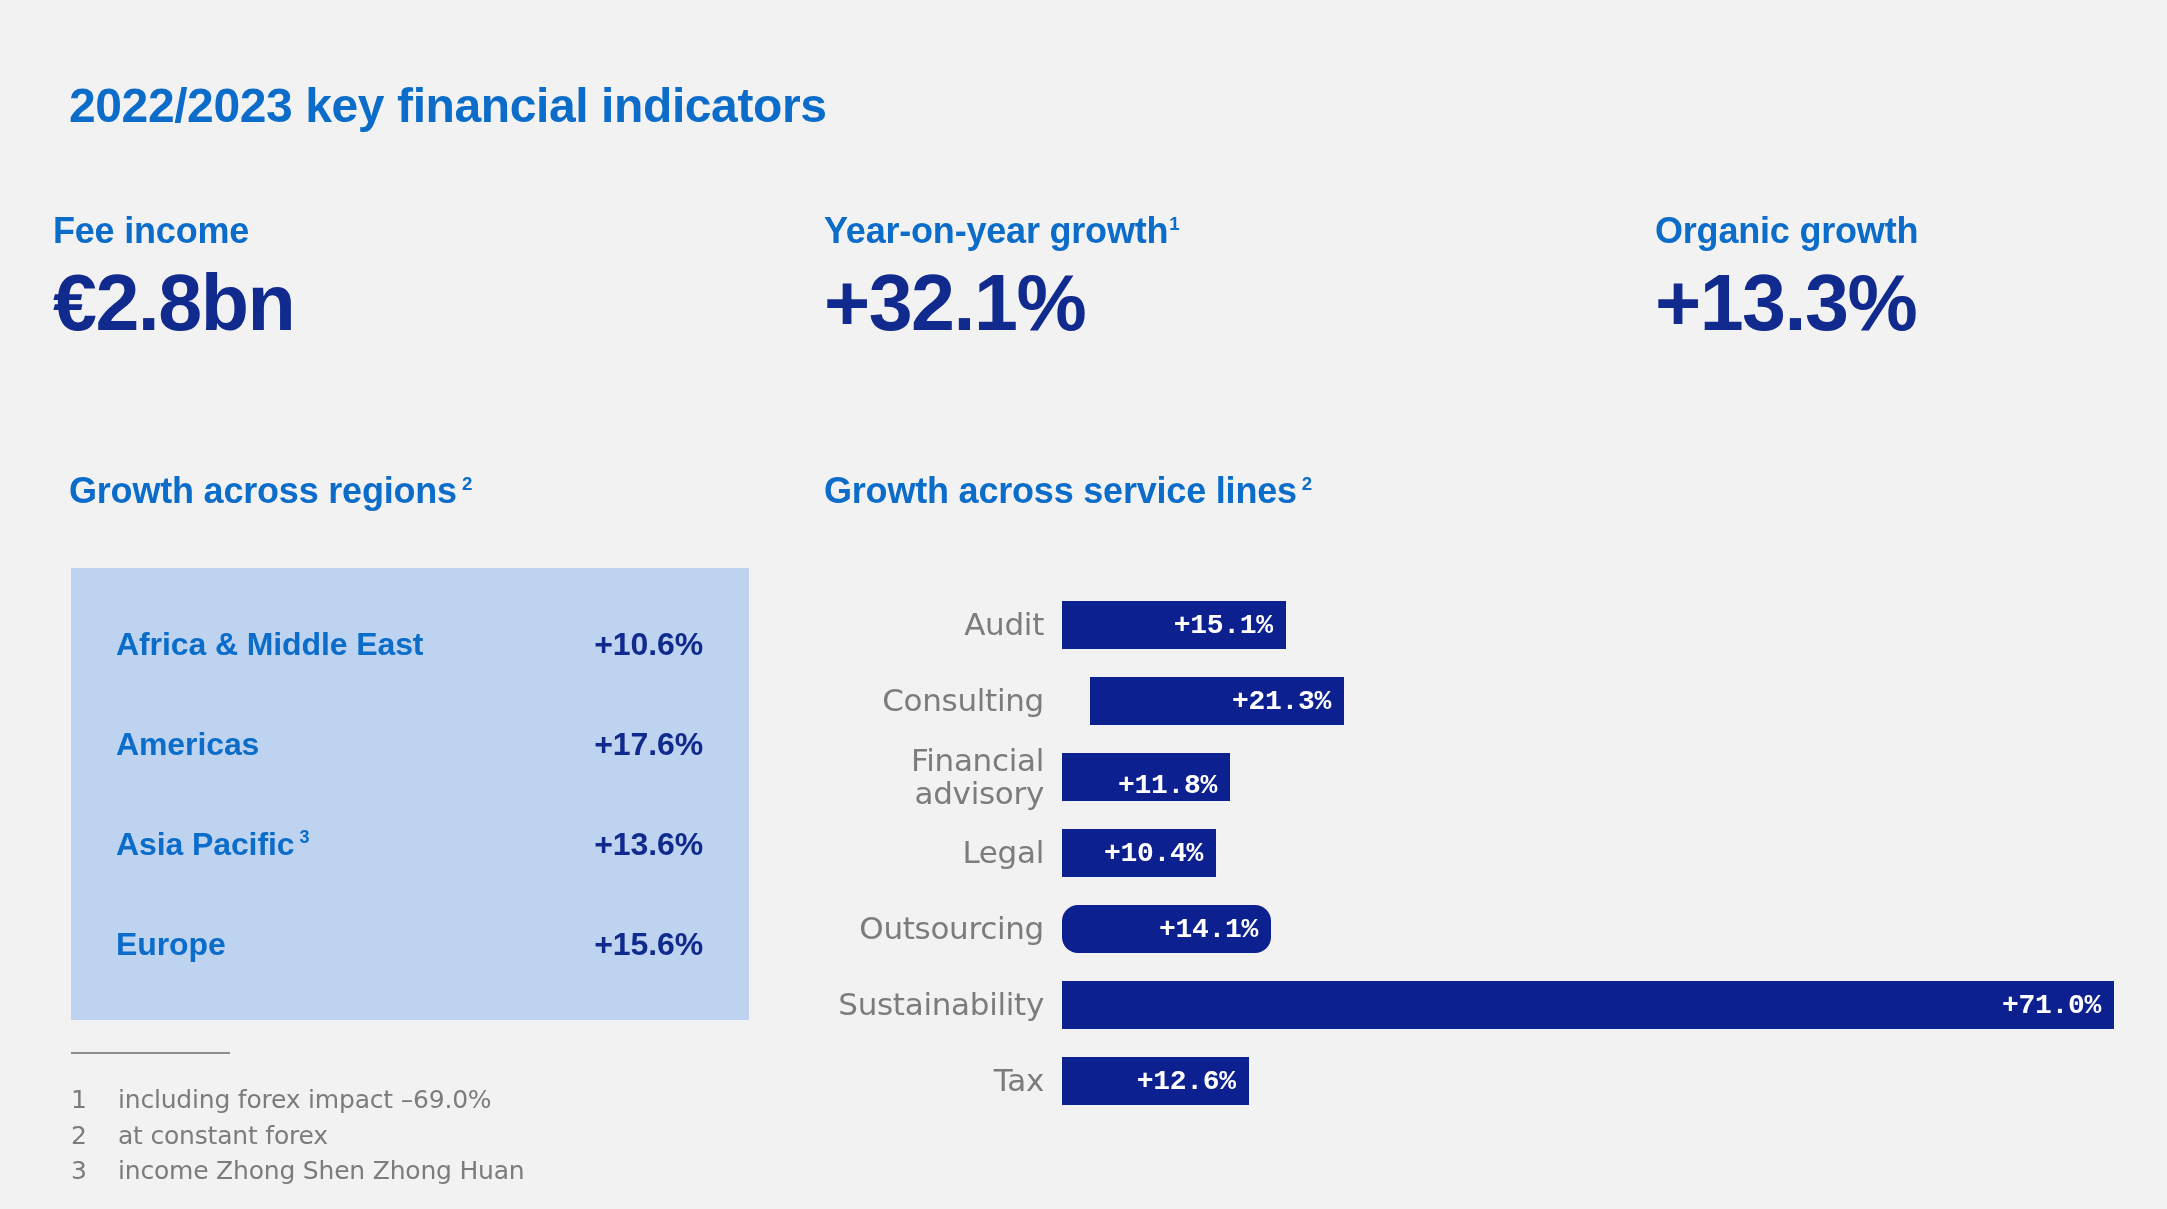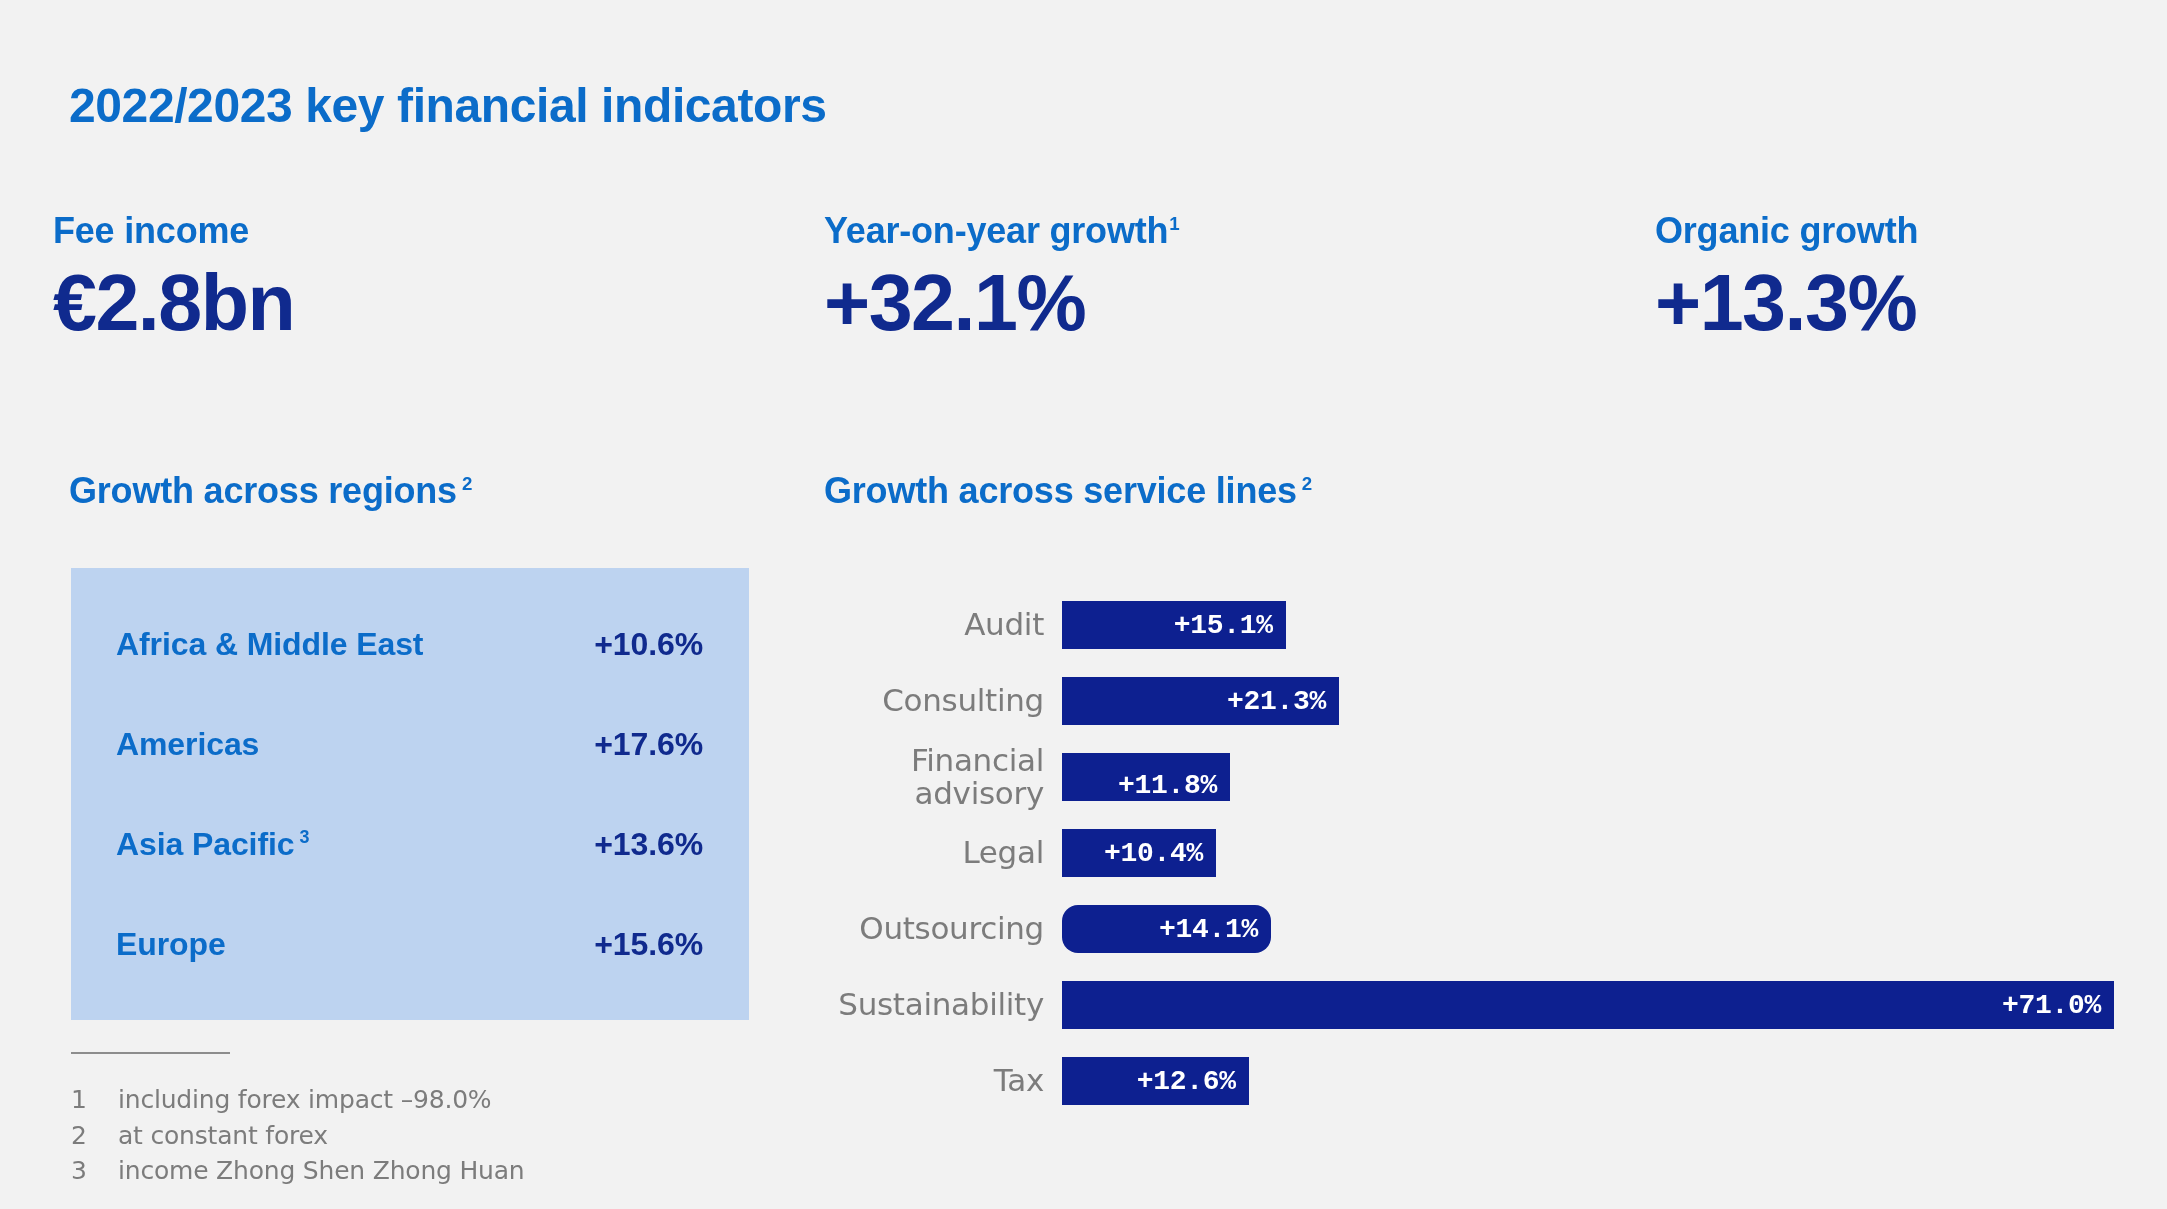--- a/index.html
+++ b/index.html
@@ -246,21 +246,21 @@
       <div class="bar-label">Audit</div>
       <div class="bar-wrap">
         <div class="bar" style="width: 223.735px;">
           <span class="bar-value">+15.1%</span>
         </div>
       </div>
     </div>
     <div class="bar-row">
       <div class="bar-label">Consulting</div>
       <div class="bar-wrap">
-        <div class="bar" style="width: 277px;">
+        <div class="bar" style="width: 254px; margin-left: 28px;">
           <span class="bar-value">+21.3%</span>
         </div>
       </div>
     </div>
     <div class="bar-row">
       <div class="bar-label">Financial advisory</div>
       <div class="bar-wrap">
         <div class="bar" style="width: 168px; align-items: flex-end;">
           <span class="bar-value">+11.8%</span>
         </div>
@@ -297,21 +297,21 @@
           <span class="bar-value">+12.6%</span>
         </div>
       </div>
     </div>
   </div>
 
   <div class="footnotes">
     <div class="footnote-rule"></div>
     <div class="footnote-row">
       <span class="footnote-num">1</span>
-      <span class="footnote-text">including forex impact –98.0%</span>
+      <span class="footnote-text">including forex impact –69.0%</span>
     </div>
     <div class="footnote-row">
       <span class="footnote-num">2</span>
       <span class="footnote-text">at constant forex</span>
     </div>
     <div class="footnote-row">
       <span class="footnote-num">3</span>
       <span class="footnote-text">income Zhong Shen Zhong Huan</span>
     </div>
   </div>

